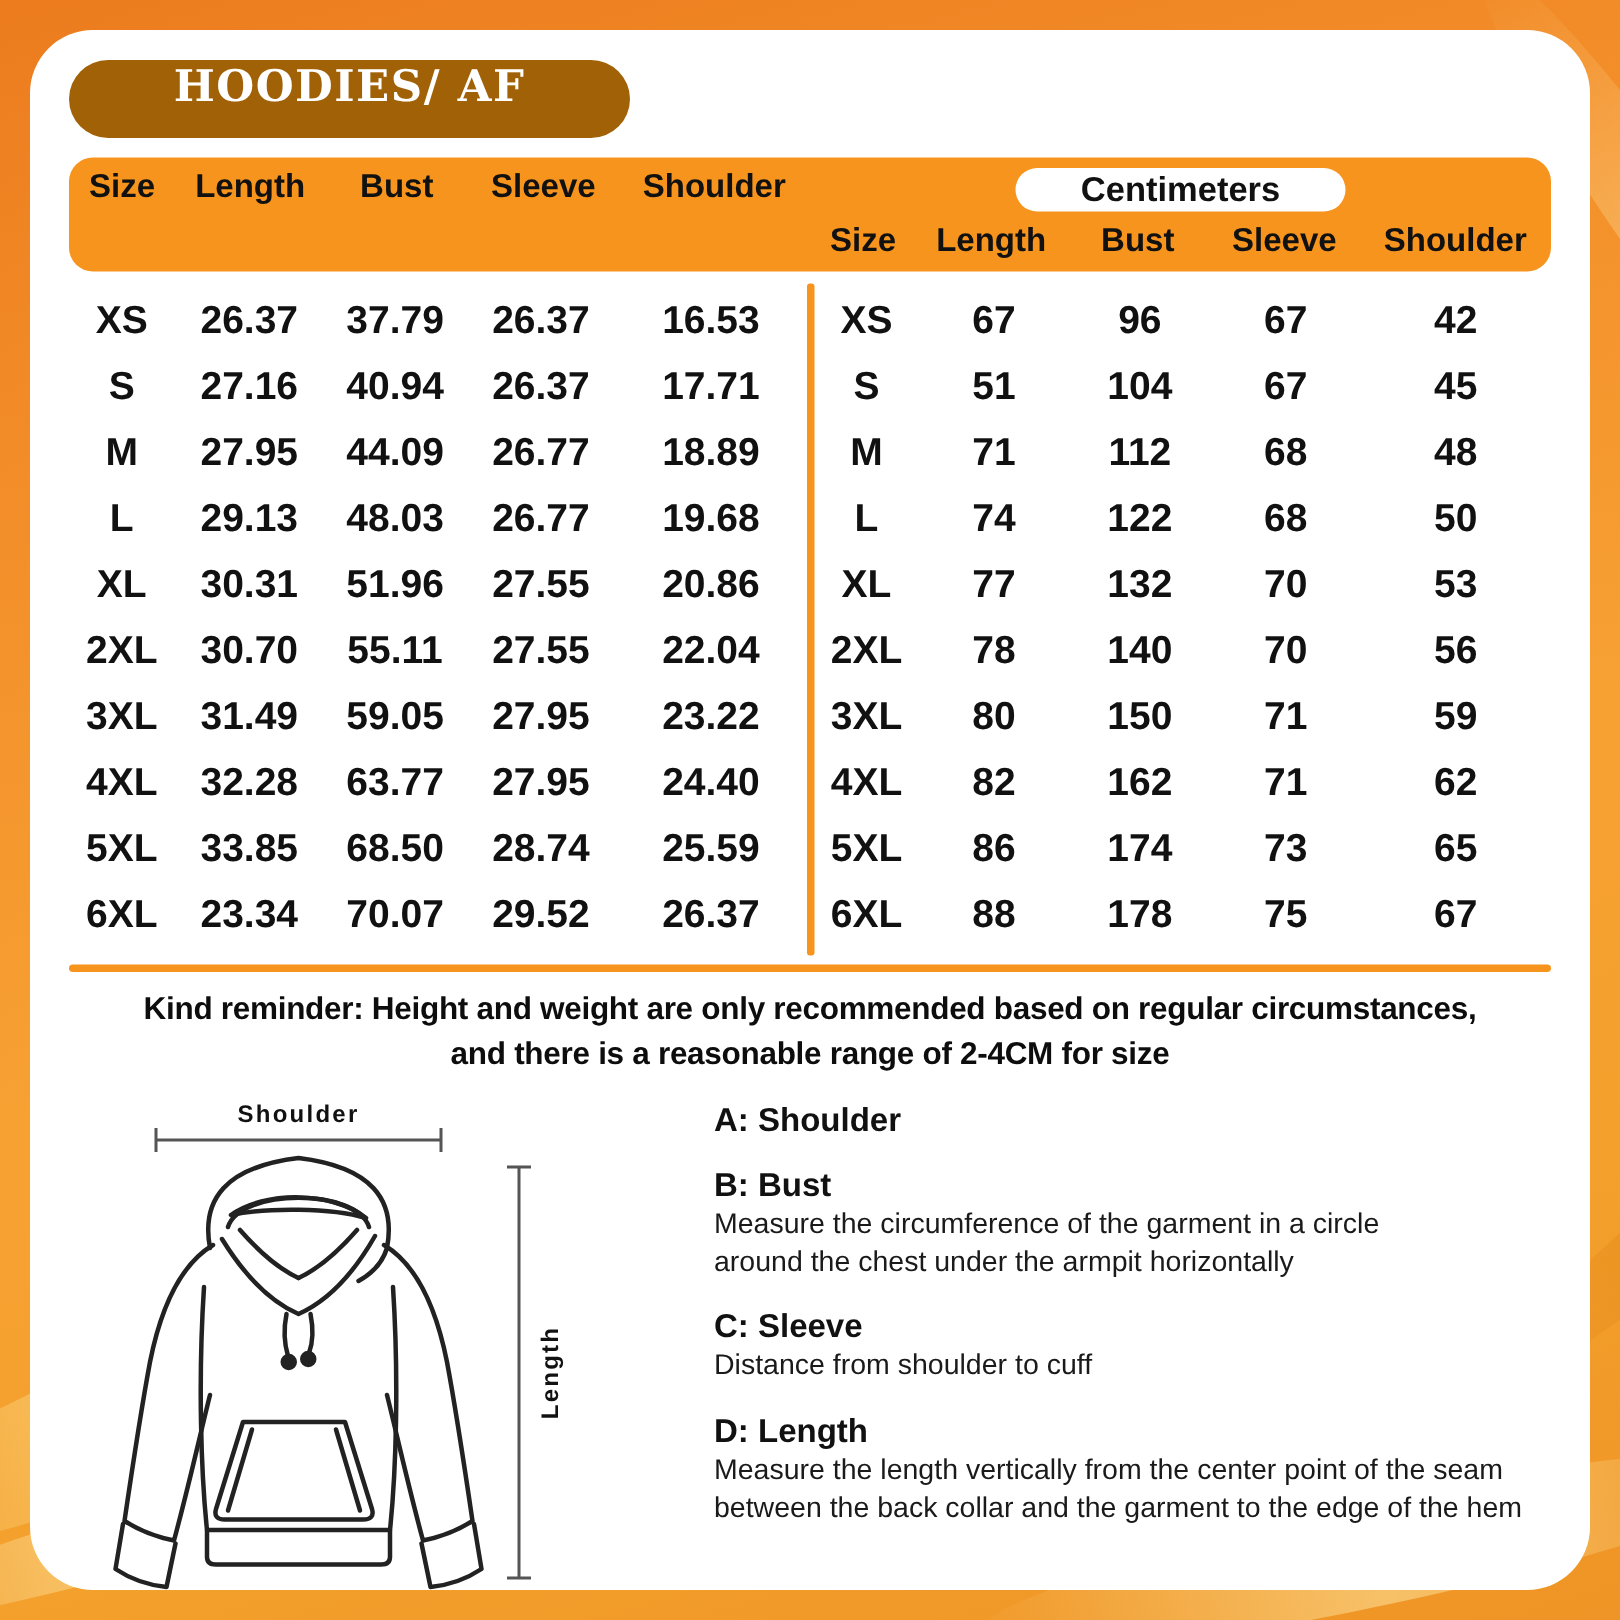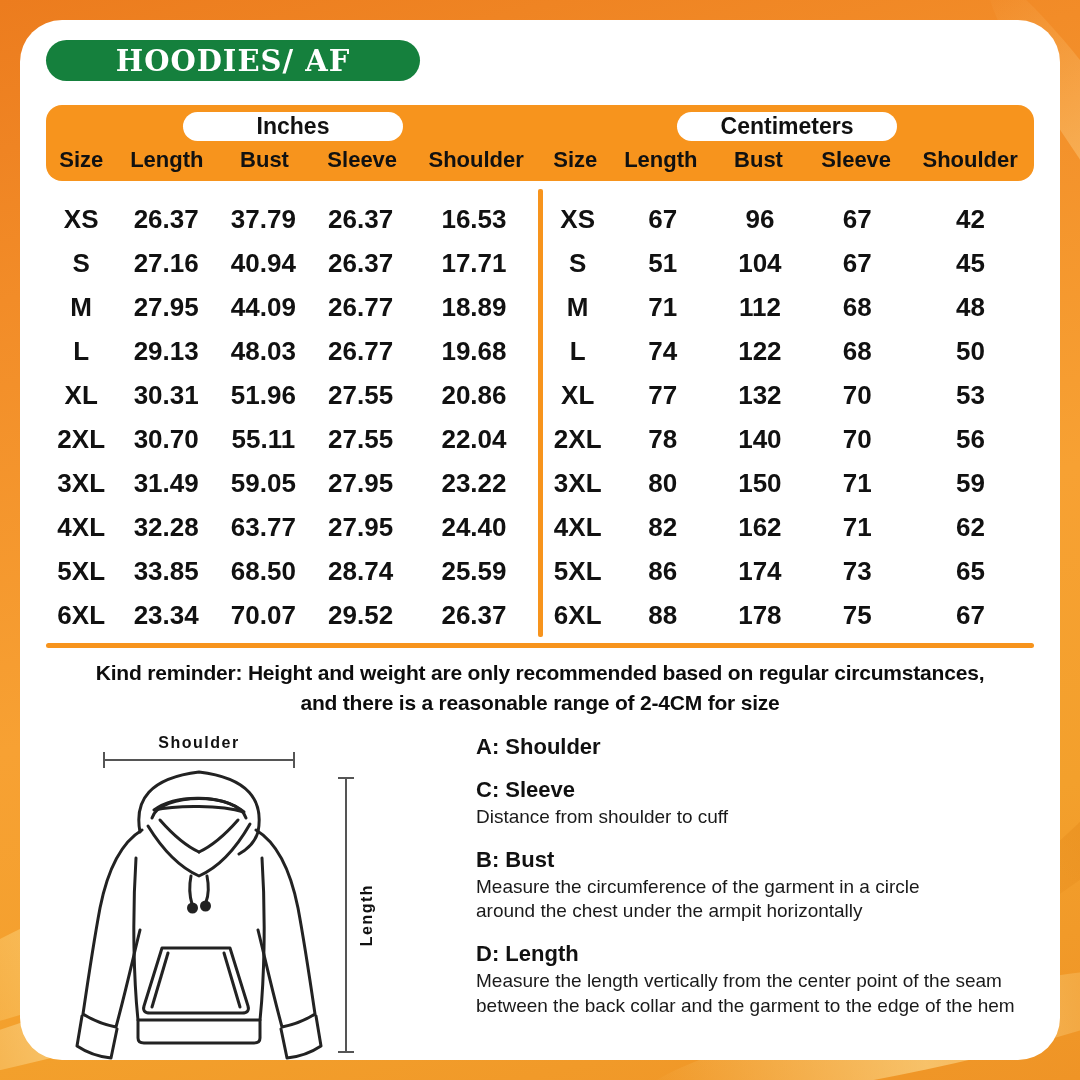--- a/index.html
+++ b/index.html
@@ -28,44 +28,44 @@
          background:linear-gradient(90deg,rgba(210,110,10,0),rgba(214,116,8,.35),rgba(210,110,10,0));
          transform:rotate(-40deg); }
 
   .card {
     position:absolute; left:20px; top:20px; width:1040px; height:1040px;
     background:#ffffff; border-radius:42px; overflow:hidden;
   }
 
   
   .badge {
-    position:absolute; left:26px; top:20px; width:374px; height:41px;
-    background:#15803d; border-radius:26px;
-    display:flex; align-items:center; justify-content:center;
+    position:absolute; left:26px; top:20px; width:374px; height:52px;
+    background:#a16207; border-radius:26px;
+    display:flex; justify-content:center;
   }
   .badge span {
     font-family:"DejaVu Serif", serif; font-weight:bold;
     color:#fff; font-size:29px; letter-spacing:1px;
   }
 
   
   .chart { position:absolute; left:26px; top:85px; width:988px; }
   .band { background:#f7941d; border-radius:16px; display:flex; height:76px; }
   .band-half { flex:1 1 0; display:flex; flex-direction:column; }
   .pill {
     margin:7px auto 0; background:#fff; border-radius:15px;
     width:220px; height:29px; line-height:29px; text-align:center;
     font-weight:bold; font-size:23px; color:#111;
   }
   .grid5 {
     display:grid; grid-template-columns:0.72fr 1.02fr 0.97fr 1.02fr 1.3fr;
     text-align:center; align-items:center;
   }
   .cols { height:38px; font-weight:bold; font-size:22px; }
-  .tbody-wrap { display:flex; padding-top:6px;align-items:flex-end; }
+  .tbody-wrap { display:flex; padding-top:6px; }
   .tbody { flex:1 1 0; grid-auto-rows:44px; font-weight:bold; font-size:26px; padding-top:4px; }
   .vdivider { width:5px; background:#f7941d; margin-top:2px; height:448px; border-radius:2px; }
   .hrule { height:5px; background:#f7941d; border-radius:3px; margin-top:6px; }
 
   
   .reminder {
     position:absolute; left:0; top:638px; width:100%;
     text-align:center; font-weight:bold; font-size:21px; line-height:1.45;
     letter-spacing:-0.2px; color:#0d0d0d;
   }
@@ -91,21 +91,20 @@
 
 <div class="card">
 
   <div class="badge">
     <span>HOODIES/ AF</span>
   </div>
 
   <div class="chart">
     <div class="band">
       <div class="band-half">
-        <div class="pill">Inches</div>
         <div class="cols grid5" id="inches-cols">
             <div>Size</div>
             <div>Length</div>
             <div>Bust</div>
             <div>Sleeve</div>
             <div>Shoulder</div>
           </div>
       </div>
       <div class="band-half">
         <div class="pill">Centimeters</div>
@@ -281,27 +280,27 @@
           <path d="M 122 233 L 106 287"></path>
           <path d="M 178 233 L 194 287"></path>
         </g>
       </svg>
     </div>
     <div class="instructions">
       <div class="instr-block">
         <div class="instr-title">A: Shoulder</div>
       </div>
       <div class="instr-block">
-        <div class="instr-title">C: Sleeve</div>
-        <div class="instr-body">Distance from shoulder to cuff</div>
-      </div>
-      <div class="instr-block">
         <div class="instr-title">B: Bust</div>
         <div class="instr-body">Measure the circumference of the garment in a circle
 around the chest under the armpit horizontally</div>
+      </div>
+      <div class="instr-block">
+        <div class="instr-title">C: Sleeve</div>
+        <div class="instr-body">Distance from shoulder to cuff</div>
       </div>
       <div class="instr-block">
         <div class="instr-title">D: Length</div>
         <div class="instr-body">Measure the length vertically from the center point of the seam
 between the back collar and the garment to the edge of the hem</div>
       </div>
     </div>
   </div>
 </div>
 

